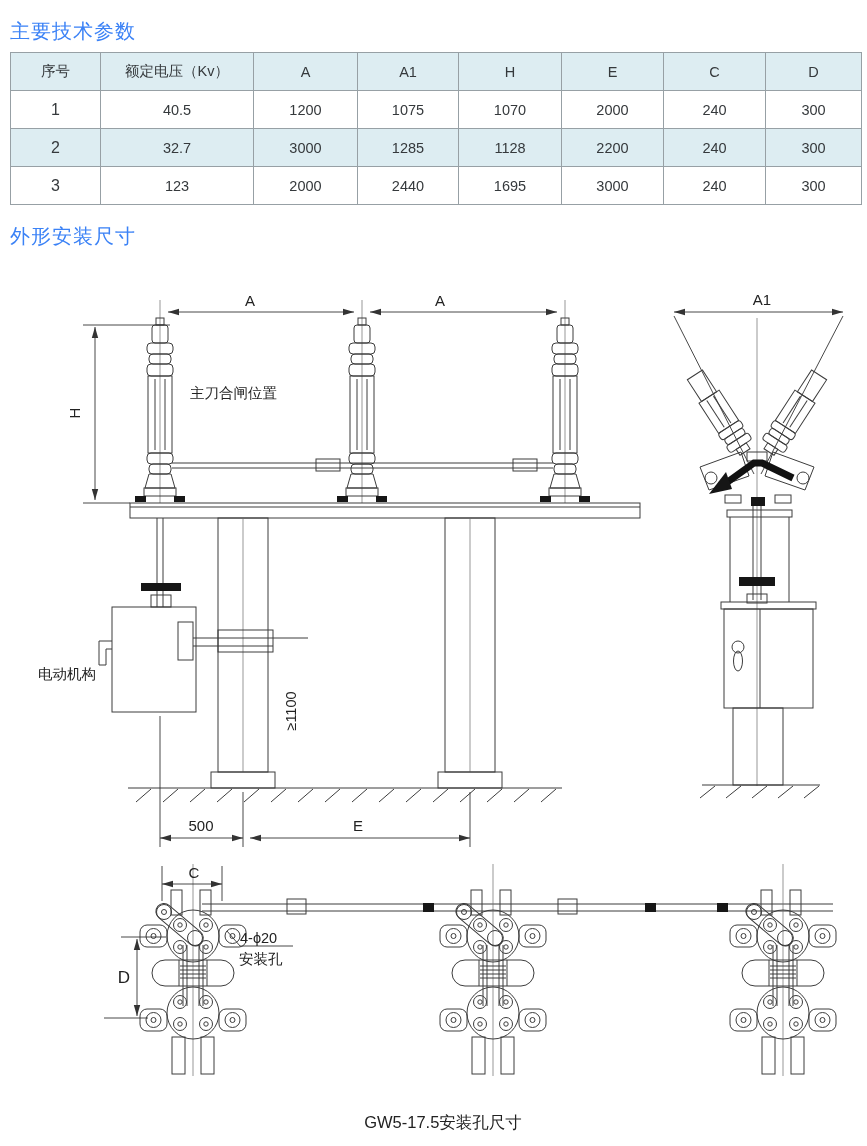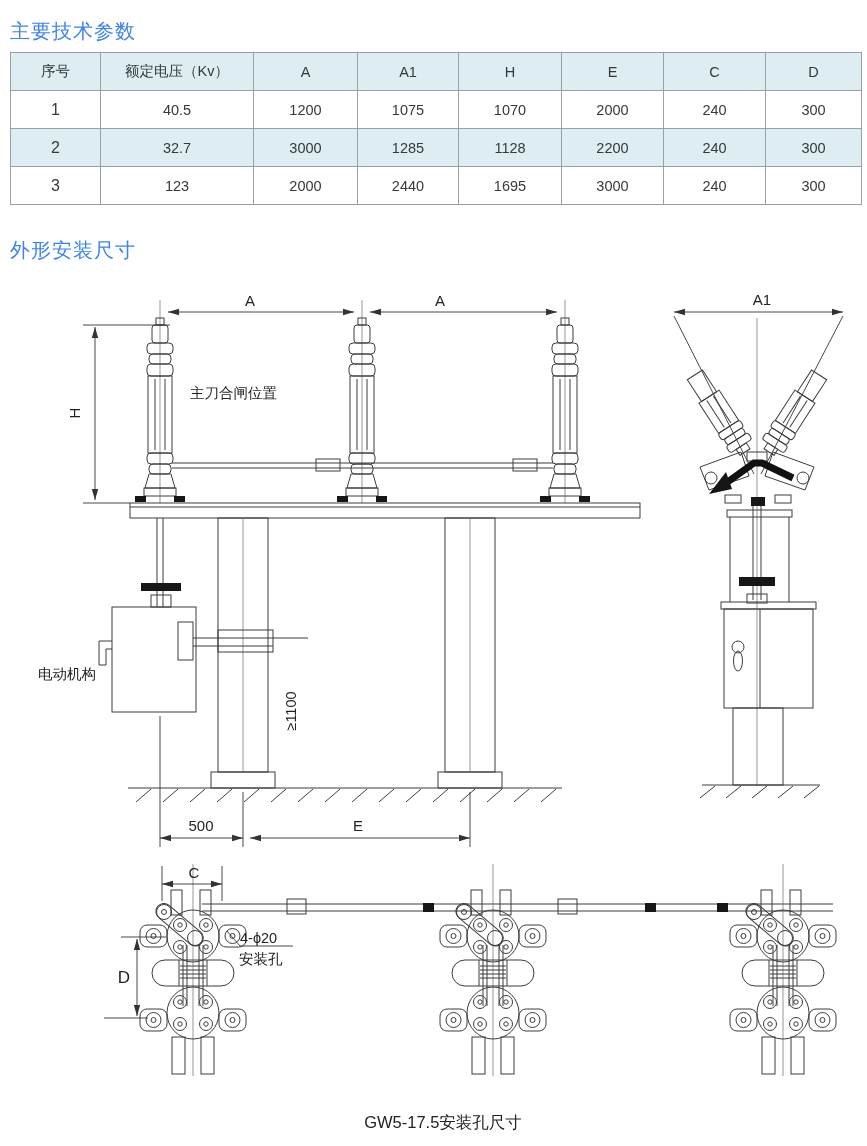--- a/index.html
+++ b/index.html
@@ -1,19 +1,19 @@
 <!DOCTYPE html>
 <html><head>
 <meta charset="utf-8">
 <style>
   html,body{margin:0;padding:0;background:#fff;}
   body{width:867px;height:1146px;position:relative;font-family:"Liberation Sans",sans-serif;overflow:hidden;}
   .sec-title{position:absolute;left:10px;font-size:20px;font-weight:500;color:#3b82f6;letter-spacing:1px;}
   #title-params{top:5px;}
-  #title-dims{top:224px;}
+  #title-dims{top:210px;}
   table.params{position:absolute;left:10px;top:52px;border-collapse:collapse;table-layout:fixed;}
   table.params th, table.params td{border:1px solid #97a0a5;text-align:center;vertical-align:middle;padding:0;
     font-size:14.5px;color:#35393c;font-weight:normal;}
   table.params thead tr{height:38px;background:#ddedf2;margin-top:16px;}
   table.params tbody tr{height:38px;background:#fff;}
   table.params tbody tr.alt{background:#ddedf2;}
   table.params td.idx{font-size:16px;}
   svg text{font-family:"Liberation Sans",sans-serif;fill:#222;}
   .ln{stroke:#3c3c3c;stroke-width:1;fill:none;}
   .lw{stroke:#3c3c3c;stroke-width:1.2;fill:none;}

